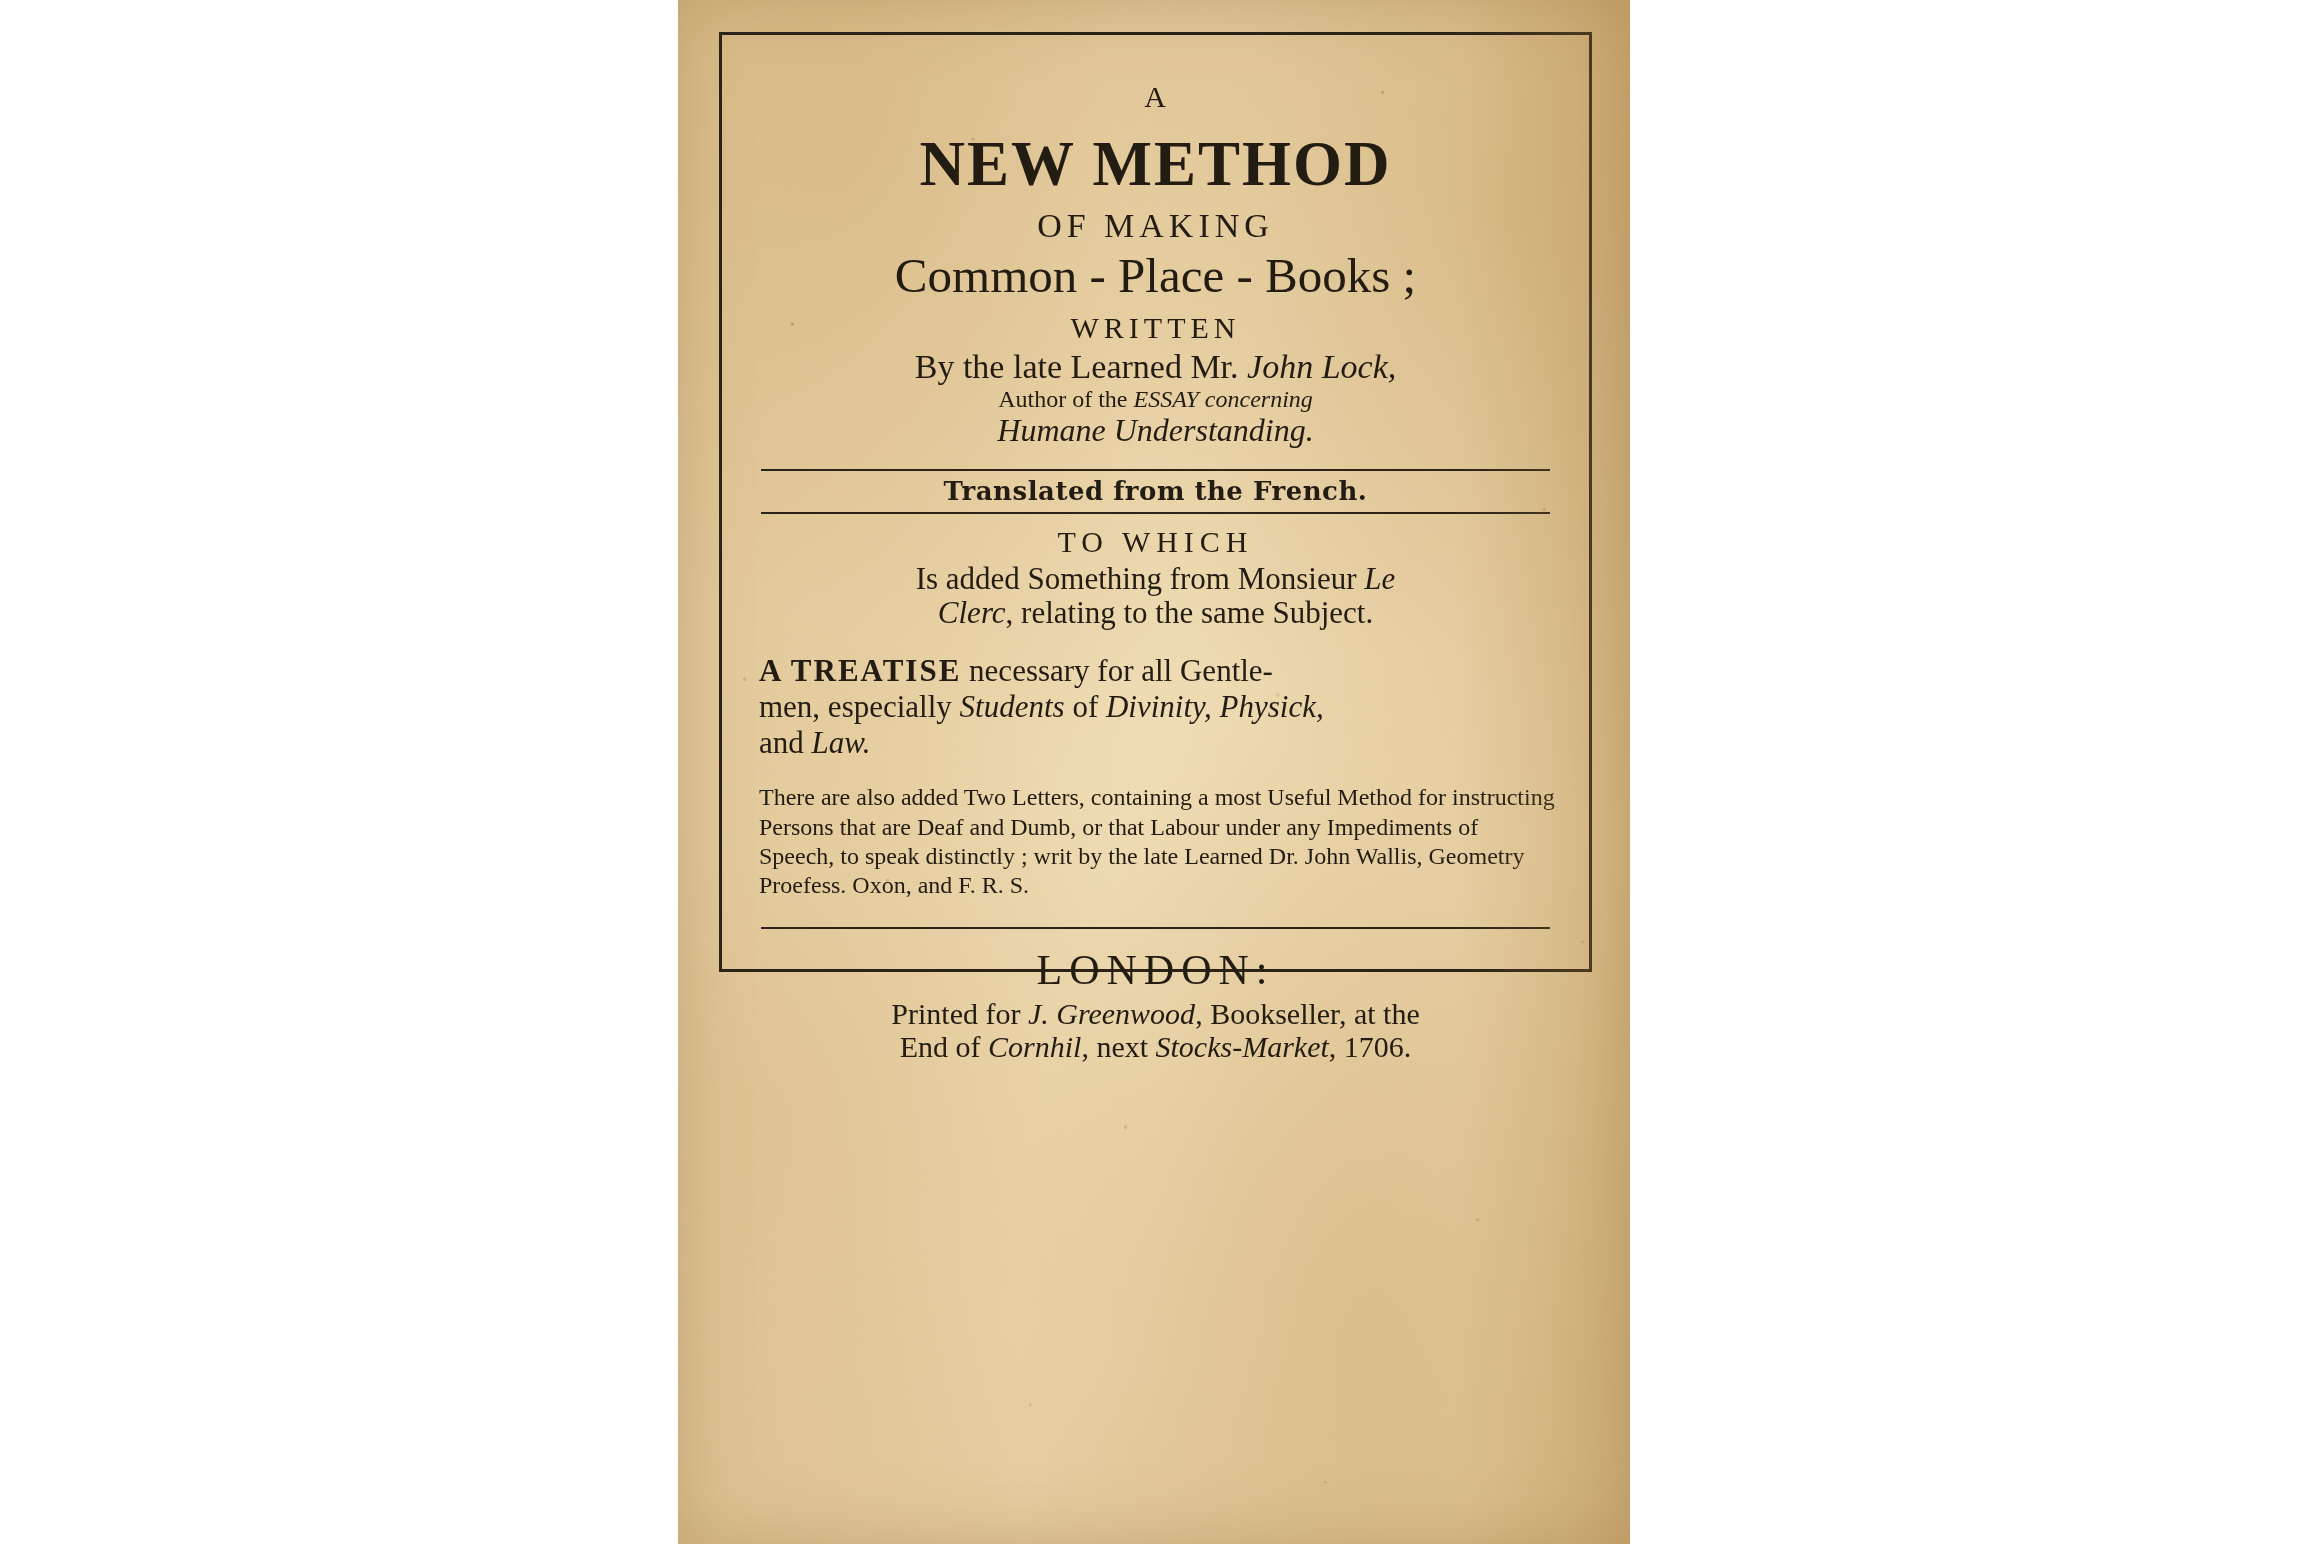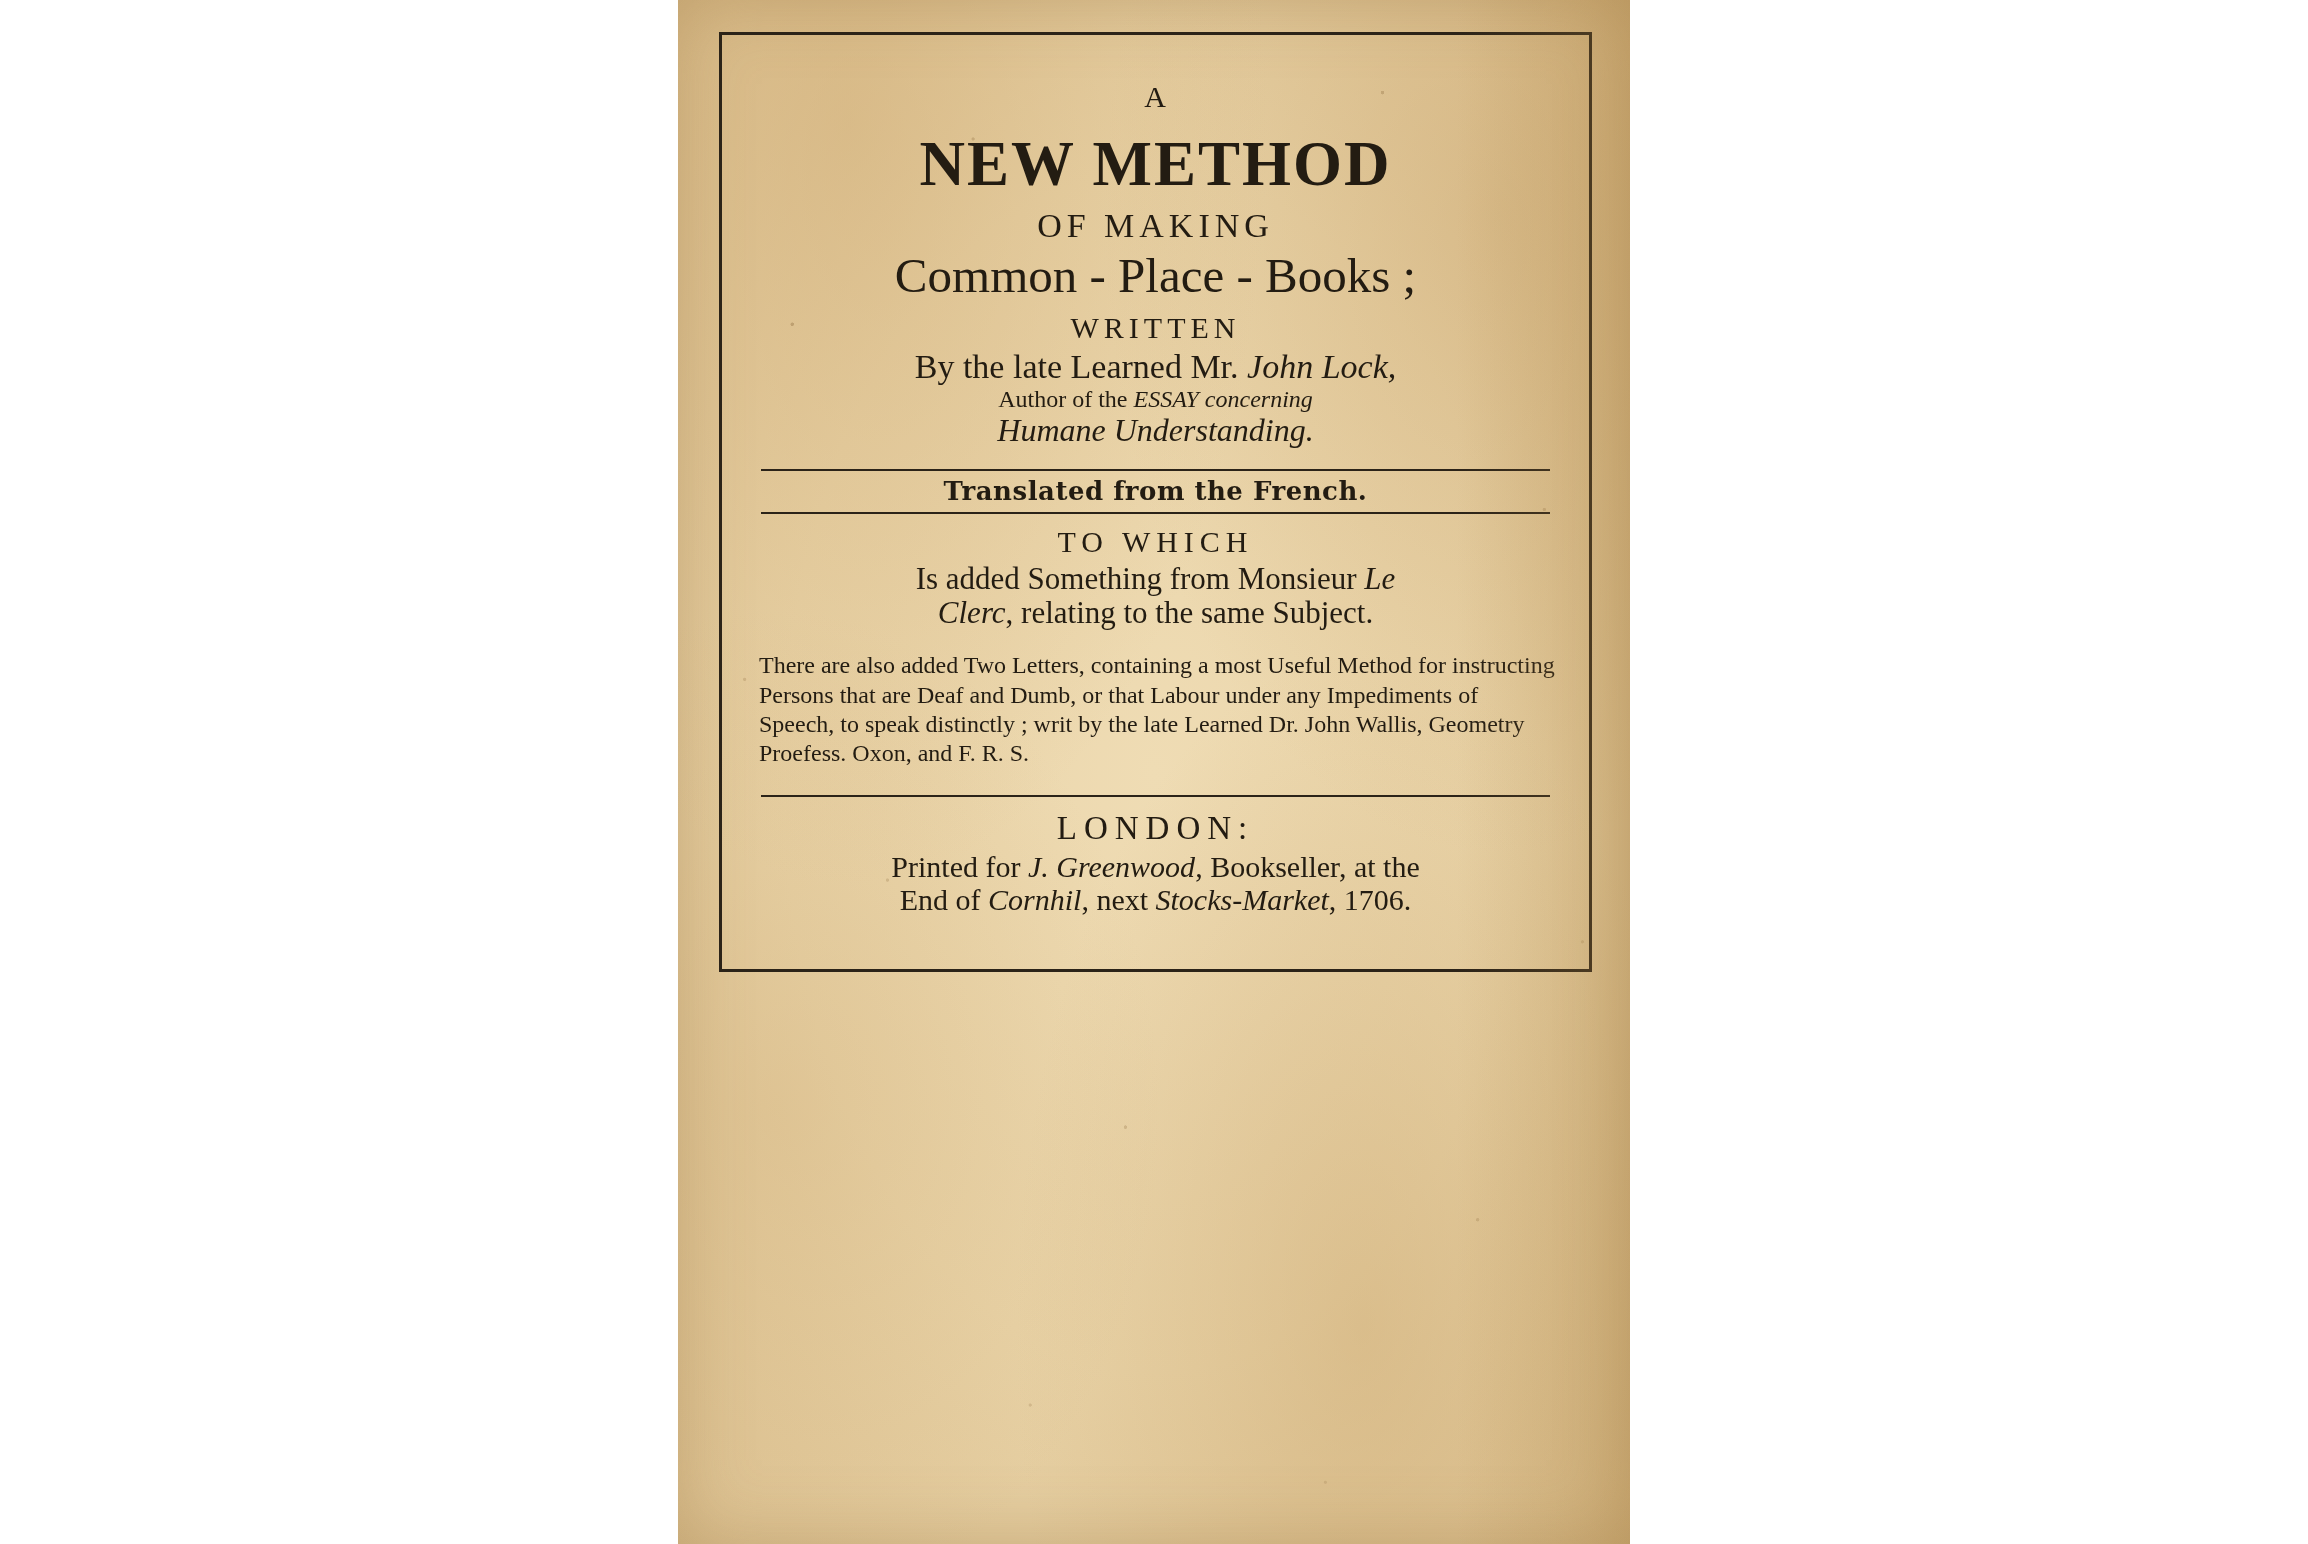--- a/index.html
+++ b/index.html
@@ -171,23 +171,23 @@
     font-size: 24px;
     margin-top: 22px;
     text-align: left;
     line-height: 1.22;
     padding-left: 4px;
   }
 
   .rule-bottom { margin-top: 26px; }
 
   .imprint-city {
-    font-size: 33px;
+    font-size: 42px;
     letter-spacing: 7px;
-    margin-top: 14px;
+    margin-top: 20px;
   }
   .imprint-1 { font-size: 30px; margin-top: 6px; }
   .imprint-2 { font-size: 30px; margin-top: 2px; }
 </style>
 </head>
 <body>
 
 <div id="scan-wrapper">
 
   <div id="page-scan">
@@ -229,20 +229,31 @@
       <span class="ln to-which">TO WHICH</span>
 
       <span class="ln added-1">
         <span>Is added Something from Monsieur </span><span class="it">Le</span>
       </span>
 
       <span class="ln added-2">
         <span class="it">Clerc</span><span>, relating to the same Subject.</span>
       </span>
 
+      <div class="treatise">
+        <span class="l1">
+          <span class="lead">A TREATISE</span><span> necessary for all Gentle-</span>
+        </span>
+        <span class="l2">
+          <span>men, especially </span><span class="it">Students</span><span> of </span><span class="it">Divinity, Physick,</span>
+        </span>
+        <span class="l3">
+          <span>and </span><span class="it">Law.</span>
+        </span>
+      </div>
 
       <div class="letters">There are also added Two Letters, containing a most Useful Method for instructing Persons that are Deaf and Dumb, or that Labour under any Impediments of Speech, to speak distinctly ; writ by the late Learned Dr. John Wallis, Geometry Proefess. Oxon, and F. R. S.</div>
 
       <div class="rule-wrap rule-bottom">
         <hr class="rule">
       </div>
 
       <span class="ln imprint-city">LONDON:</span>
 
       <span class="ln imprint-1">

